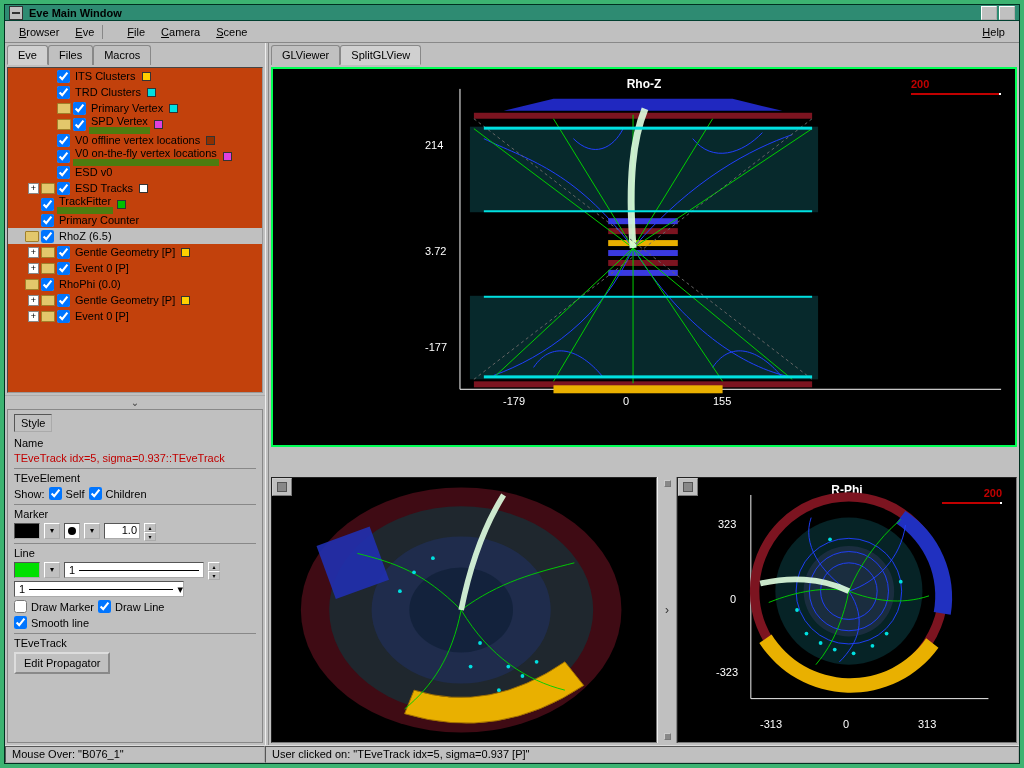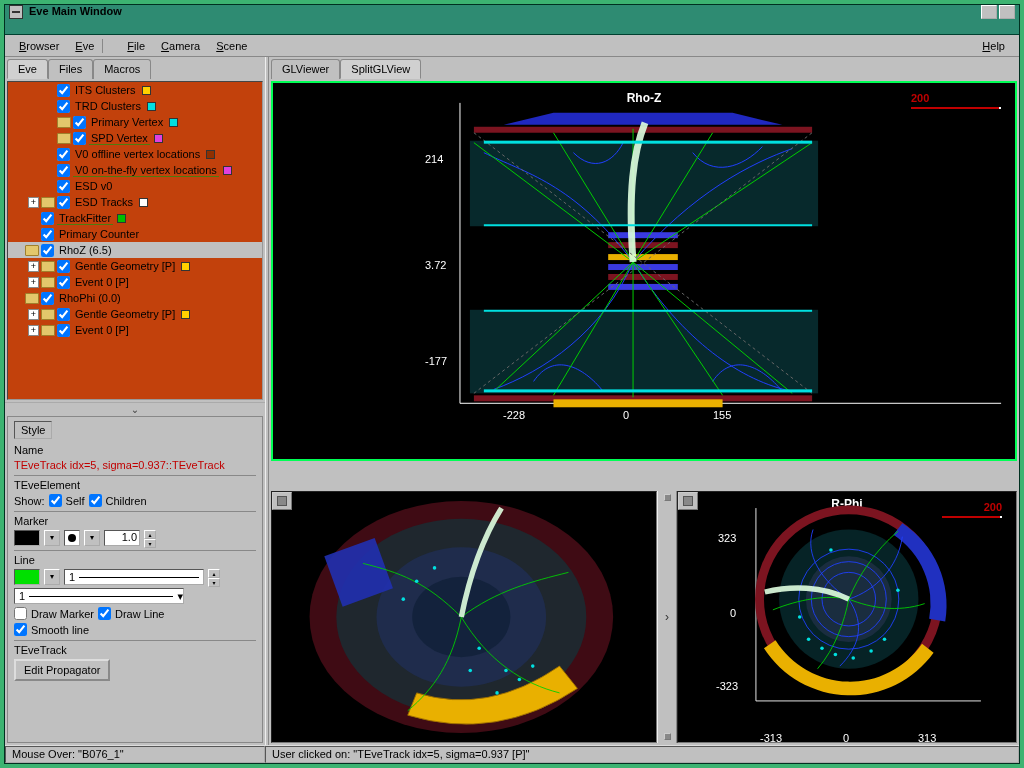--- a/index.html
+++ b/index.html
@@ -1,18 +1,18 @@
 <!DOCTYPE html>
 <html><head>
 <meta charset="utf-8">
 <style>
   * { box-sizing: border-box; margin: 0; padding: 0; font-family: "Helvetica", Arial, sans-serif; font-size: 11px; }
   body { background: #3cb371; width: 1024px; height: 768px; overflow: hidden; }
   .window { position: absolute; left: 4px; top: 4px; right: 4px; bottom: 4px; background: #c0c0c0; border: 1px solid #003020; display: flex; flex-direction: column; }
-  .titlebar { height: 30px; background: linear-gradient(#2e8b72, #2e8b72); display: flex; align-items: flex-start; padding: 0 4px; border-bottom: 1px solid #004030; }
+  .titlebar { height: 16px; background: linear-gradient(#2e8b72, #2e8b72); display: flex; align-items: center; padding: 0 4px; border-bottom: 1px solid #004030; }
   .sysicon { width: 14px; height: 14px; background: #c0c0c0; border: 1px solid #333; margin-right: 6px; position: relative; }
   .sysicon::before { content: ""; position: absolute; left: 2px; right: 2px; top: 5px; height: 2px; background: #333; }
   .title-text { color: #000; font-weight: bold; flex: 1; }
   .win-btns { display: flex; gap: 2px; }
   .win-btn { width: 16px; height: 14px; background: #c0c0c0; border: 1px outset #fff; }
   .menubar { height: 22px; background: #c0c0c0; border-bottom: 1px solid #888; display: flex; align-items: center; padding: 0 6px; }
   .menubar span { padding: 2px 8px; cursor: default; }
   .menubar span:first-letter { text-decoration: underline; }
   .menubar .spacer { flex: 1; }
   .body-row { flex: 1; display: flex; min-height: 0; }
@@ -24,21 +24,21 @@
   .tree { flex: 1; background:#c2410c; border:1px inset #999; min-height:310px; max-height:330px; overflow:auto; margin:2px; }
   .tree-header-scroll { text-align:center; font-size:10px; color:#444; padding:1px 0; border-top:1px solid #aaa;}
   .tr { display:flex; align-items:center; height:16px; white-space:nowrap; padding-left:4px; }
   .tr .exp { width:11px; height:11px; border:1px solid #888; text-align:center; line-height:9px; font-size:9px; margin-right:2px; background:#fff;}
   .tr .sp { display:inline-block; width:16px; }
   .tr .folder { width:14px; height:11px; background:#e3c76b; border:1px solid #a0802b; border-radius:1px; margin-right:2px; }
   .tr input[type=checkbox] { margin-right:3px; }
   .tr .sw { width:9px; height:9px; border:1px solid #333; margin:0 0 0 4px; }
   .tr.sel { background:#c0c0c0; }
   .tr .label { padding:0 2px;}
-  .tr .label.hl-pink { border-bottom:1px solid #4d7c0f; }
+  .tr .label.hl-pink { border-bottom:7px solid #4d7c0f; }
   .prop { background:#c0c0c0; border:1px solid #888; margin:0 2px 2px 2px; padding:4px 6px; flex:1; }
   .fieldset-label { border:1px inset #aaa; padding:2px 6px; background:#c0c0c0; display:inline-block; margin-bottom:2px;}
   .prop-row { margin:3px 0; display:flex; align-items:center; gap:4px;}
   .prop-section { border-top:1px solid #888; margin-top:4px; padding-top:3px;}
   .red { color:#c00000; }
   .swatch { width:26px; height:16px; border:1px inset #aaa; }
   .drop { width:16px; height:16px; border:1px outset #fff; background:#c0c0c0; text-align:center; line-height:14px; font-size:8px;}
   .num-input { width:36px; height:16px; border:1px inset #aaa; background:#fff; text-align:right; padding-right:2px; }
   .spin { width:12px; height:16px; display:flex; flex-direction:column; }
   .spin div { flex:1; border:1px outset #fff; background:#c0c0c0; font-size:6px; text-align:center; }
@@ -300,21 +300,21 @@
       </div>
 
       <div class="view-area">
 
         <div class="top-view">
           <div class="viewport-title">Rho-Z</div>
           <div class="scale"><span>200</span><div class="bar"></div></div>
           <span class="axis-label" style="left:152px;top:70px">214</span>
           <span class="axis-label" style="left:152px;top:176px">3.72</span>
           <span class="axis-label" style="left:152px;top:272px">-177</span>
-          <span class="axis-label" style="left:230px;top:326px">-228</span>
+          <span class="axis-label" style="left:230px;top:326px">-179</span>
           <span class="axis-label" style="left:350px;top:326px">0</span>
           <span class="axis-label" style="left:440px;top:326px">155</span>
           <svg width="100%" height="100%" viewBox="0 0 742 378">
             <line x1="186" y1="20" x2="186" y2="322" stroke="#fff"></line>
             <line x1="186" y1="322" x2="730" y2="322" stroke="#fff"></line>
             <rect x="196" y="58" width="350" height="86" fill="#0a3b3f" opacity="0.7"></rect>
             <rect x="196" y="228" width="350" height="84" fill="#0a3b3f" opacity="0.7"></rect>
             <polygon points="230,42 280,30 460,30 510,42" fill="#2028c0"></polygon>
             <rect x="200" y="44" width="340" height="6" fill="#7c1420"></rect>
             <rect x="200" y="314" width="340" height="6" fill="#7c1420"></rect>

